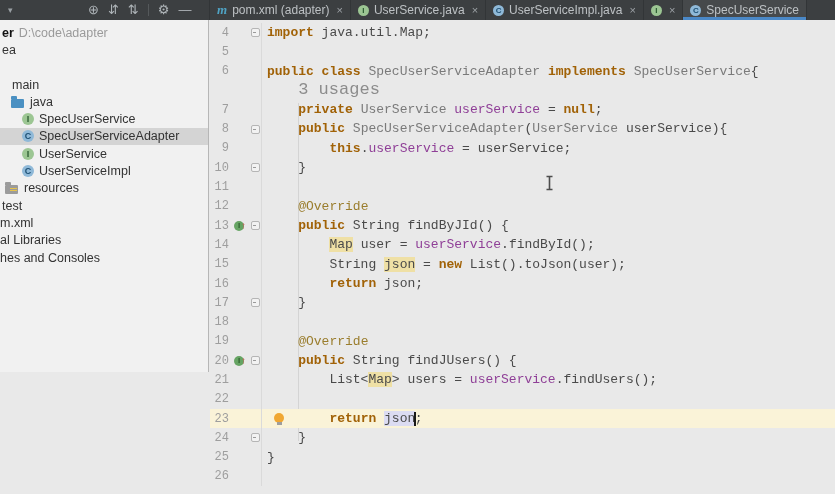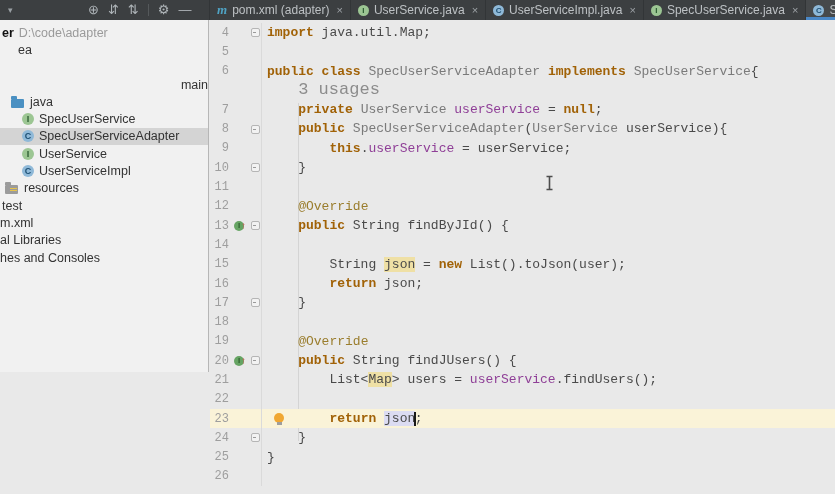--- a/index.html
+++ b/index.html
@@ -103,41 +103,40 @@
         <span>UserService.java</span>
         <span class="close">×</span>
       </div>
       <div class="tab">
         <span class="ticon class">C</span>
         <span>UserServiceImpl.java</span>
         <span class="close">×</span>
       </div>
       <div class="tab">
         <span class="ticon interface">I</span>
-        <span>SpecUserService.java</span>
         <span class="close">×</span>
       </div>
       <div class="tab active">
         <span class="ticon class">C</span>
         <span>SpecUserService</span>
       </div>
     </div>
 </div>
 
 <div class="projpanel">
   <div class="tree">
       <div class="trow" style="padding-left: 2px;">
         <span class="rootname">er</span>
         <span class="rootpath">D:\code\adapter</span>
       </div>
-      <div class="trow" style="padding-left: 18px;">
+      <div class="trow" style="padding-left: 2px;">
         <span>ea</span>
       </div>
       <div class="trow" style="padding-left: 0px;"></div>
-      <div class="trow" style="padding-left: 2px; justify-content: flex-end;">
+      <div class="trow" style="padding-left: 12px;">
         <span>main</span>
       </div>
       <div class="trow" style="padding-left: 11px;">
         <span class="folder"></span>
         <span>java</span>
       </div>
       <div class="trow" style="padding-left: 22px;">
         <span class="ticon interface">I</span>
         <span>SpecUserService</span>
       </div>
@@ -275,20 +274,21 @@
           </span>
         </div>
         <pre class="codetext"><span class="tk-pln">    </span><span class="tk-kw">public</span><span class="tk-pln"> String findByJId() {</span></pre>
       </div>
       <div class="code-row">
         <div class="gut">
           <span class="gnum">14</span>
           <span class="gicon"></span>
           <span class="gfold"></span>
         </div>
+        <pre class="codetext"><span class="tk-pln">        </span><span class="tk-pln hl-tan">Map</span><span class="tk-pln"> user = </span><span class="tk-fld">userService</span><span class="tk-pln">.findById();</span></pre>
       </div>
       <div class="code-row">
         <div class="gut">
           <span class="gnum">15</span>
           <span class="gicon"></span>
           <span class="gfold"></span>
         </div>
         <pre class="codetext"><span class="tk-pln">        String </span><span class="tk-pln hl-tan">json</span><span class="tk-pln"> = </span><span class="tk-kw">new</span><span class="tk-pln"> List().toJson(user);</span></pre>
       </div>
       <div class="code-row">

